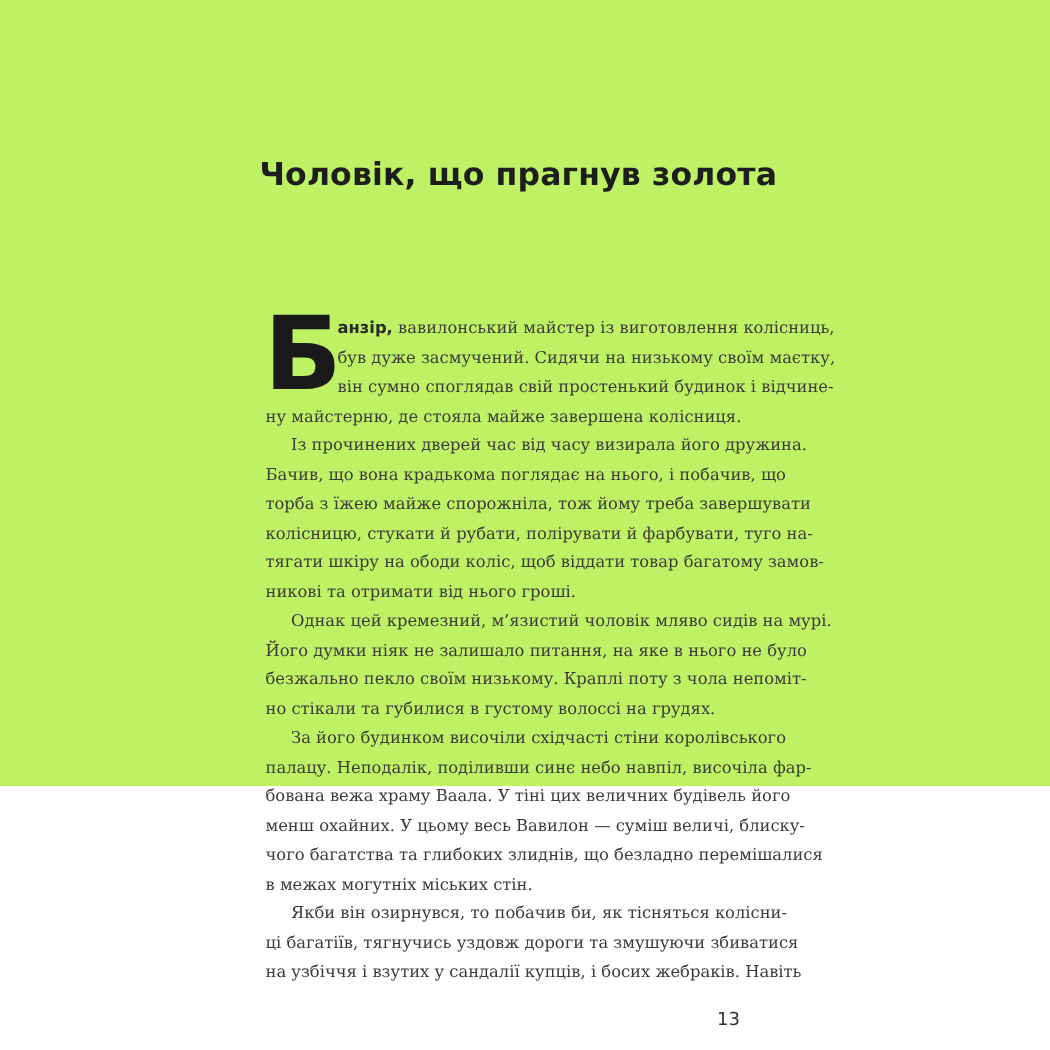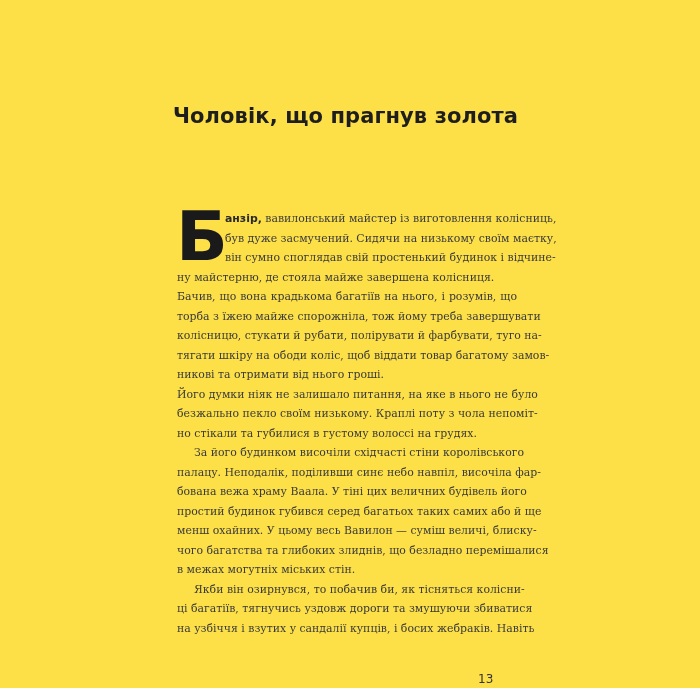--- a/index.html
+++ b/index.html
@@ -1,17 +1,17 @@
 <!DOCTYPE html>
 <html><head>
 <meta charset="utf-8">
 <style>
   html, body { margin:0; padding:0; }
   body { width:700px; height:700px; background:#ffffff; position:relative; overflow:hidden; }
-  .page { position:absolute; left:0; top:0; width:700px; height:688px; background:#fde047; }
+  .page { position:absolute; left:0; top:0; width:700px; height:524px; background:#bef264; }
   .title {
     position:absolute; left:173px; top:104px;
     font-family:"DejaVu Sans", sans-serif; font-weight:bold;
     font-size:21px; color:#1e1e1e; letter-spacing:0.1px; white-space:nowrap;
   }
   .body {
     position:absolute; left:177px; top:209px; width:340px;
     font-family:"DejaVu Serif", serif; font-size:10.9px; line-height:19.5px;
     color:#3a3a3a;
   }
@@ -38,32 +38,33 @@
   <div class="title">Чоловік, що прагнув золота</div>
 
   <div class="body">
     <div class="dropcap-wrap">
       <span class="dropcap">Б</span>
       <span class="line capline"><span class="lead">анзір,</span><span> вавилонський майстер із виготовлення колісниць,</span></span>
       <span class="line capline">був дуже засмучений. Сидячи на низькому своїм маєтку,</span>
       <span class="line capline">він сумно споглядав свій простенький будинок і відчине-</span>
       <span class="line last">ну майстерню, де стояла майже завершена колісниця.</span>
     </div>
-    <span class="line">Бачив, що вона крадькома багатіїв на нього, і розумів, що</span>
+    <span class="line indent">Із прочинених дверей час від часу визирала його дружина.</span>
+    <span class="line">Бачив, що вона крадькома поглядає на нього, і побачив, що</span>
     <span class="line">торба з їжею майже спорожніла, тож йому треба завершувати</span>
     <span class="line">колісницю, стукати й рубати, полірувати й фарбувати, туго на-</span>
     <span class="line">тягати шкіру на ободи коліс, щоб віддати товар багатому замов-</span>
     <span class="line last">никові та отримати від нього гроші.</span>
+    <span class="line indent">Однак цей кремезний, м’язистий чоловік мляво сидів на мурі.</span>
     <span class="line">Його думки ніяк не залишало питання, на яке в нього не було</span>
     <span class="line">безжально пекло своїм низькому. Краплі поту з чола непоміт-</span>
     <span class="line last">но стікали та губилися в густому волоссі на грудях.</span>
     <span class="line indent">За його будинком височіли східчасті стіни королівського</span>
     <span class="line">палацу. Неподалік, поділивши синє небо навпіл, височіла фар-</span>
     <span class="line">бована вежа храму Ваала. У тіні цих величних будівель його</span>
-    <span class="line">простий будинок губився серед багатьох таких самих або й ще</span>
     <span class="line">менш охайних. У цьому весь Вавилон — суміш величі, блиску-</span>
     <span class="line">чого багатства та глибоких злиднів, що безладно перемішалися</span>
     <span class="line last">в межах могутніх міських стін.</span>
     <span class="line indent">Якби він озирнувся, то побачив би, як тісняться колісни-</span>
     <span class="line">ці багатіїв, тягнучись уздовж дороги та змушуючи збиватися</span>
     <span class="line">на узбіччя і взутих у сандалії купців, і босих жебраків. Навіть</span>
   </div>
 
   <div class="pagenum">13</div>
 </div>

